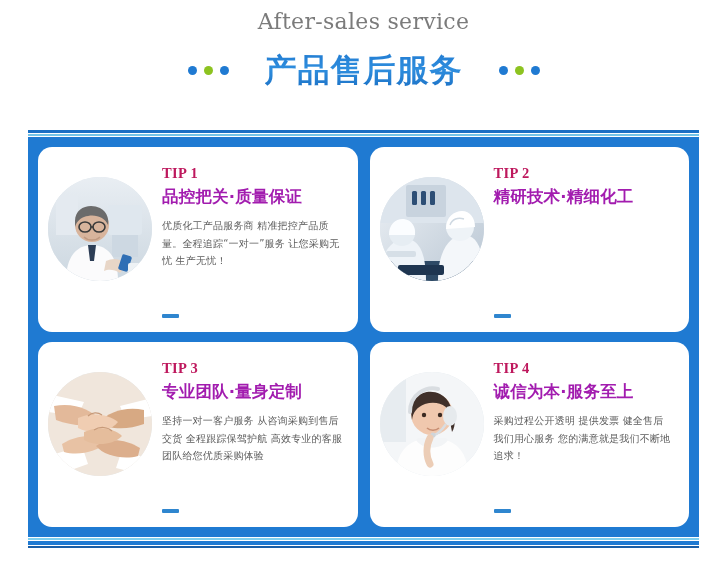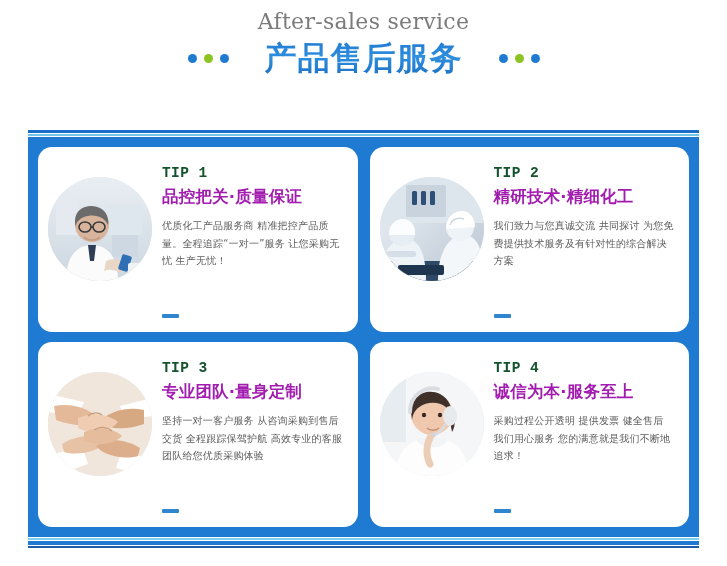--- a/index.html
+++ b/index.html
@@ -18,21 +18,21 @@
     position: absolute; left: 0; right: 0; top: 10px;
     display: flex; flex-direction: column; align-items: center;
   }
   .eng-title {
     font-size: 22px; color: #7b7b7b; font-weight: 400;
     letter-spacing: .3px; line-height: 1.1;
     font-family: "DejaVu Serif", "Liberation Serif", serif;
   }
   .cn-title-row {
     display: flex; align-items: center; justify-content: center;
-    gap: 36px; margin-top: 4px;
+    gap: 36px; margin-top: 16px;
   }
   .cn-title {
     font-size: 32px; font-weight: 700; line-height: 1.25;
     letter-spacing: 1px;
     background: linear-gradient(180deg,#1f79d0 0%, #2f8ede 48%, #1a6fc4 100%);
     -webkit-background-clip: text; background-clip: text;
     -webkit-text-fill-color: transparent; color:#1f79d0;
   }
   .dots { display: flex; gap: 7px; align-items: center; }
   .dot { width: 9px; height: 9px; border-radius: 50%; }
@@ -104,23 +104,23 @@
   }
   .photo svg { display:block; width:100%; height:100%; }
 
   .card-body {
     flex: 1 1 auto;
     padding-left: 10px;
     padding-top: 6px;
     min-width: 0;
   }
   .tip-label {
-    font-size: 14.5px; font-weight: 700; color: #14532d;
+    font-size: 14.5px; font-weight: 700; color: #be185d;
     letter-spacing: .4px; line-height: 1.2;
-    font-family: Liberation Mono, monospace;
+    font-family: Liberation Serif, serif;
   }
   .tip-title {
     font-size: 16.5px; font-weight: 700; color: #a21caf;
     margin-top: 5px; letter-spacing: .2px; line-height: 1.25;
     font-family: "DejaVu Sans", sans-serif;
   }
   .tip-desc {
     font-size: 10px; color: #5d5d5d; line-height: 1.75;
     margin-top: 9px; letter-spacing: .2px;
     font-family: "DejaVu Sans", sans-serif;
@@ -221,21 +221,20 @@
               <path d="M0 104 C0 74 12 62 26 62 C38 62 46 74 46 104 Z" fill="#eef3f8"></path>
               <circle cx="22" cy="56" r="13" fill="#e6edf3"></circle>
               <path d="M9 58 C9 46 17 41 24 42 C32 43 36 50 35 58 Z" fill="#fbfdff"></path>
               <rect x="6" y="74" width="30" height="6" rx="2" fill="#d6dfe7"></rect>
               <rect x="18" y="88" width="46" height="10" rx="2" fill="#1e3550"></rect>
             </svg>
           </div>
           <div class="card-body">
             <div class="tip-label">TIP 2</div>
             <div class="tip-title">精研技术·精细化工</div>
-            <div class="tip-desc">我们致力与您真诚交流 共同探讨 为您免费提供技术服务及有针对性的综合解决方案</div>
           </div>
           <div class="dash"></div>
         </div>
 
         <div class="card">
           <div class="photo">
             <svg viewBox="0 0 104 104" preserveAspectRatio="xMidYMid slice" aria-hidden="true">
               <rect width="104" height="104" fill="#f0e6dc"></rect>
               <path d="M0 22 L36 30 L30 44 L0 40 Z" fill="#ffffff"></path>
               <path d="M104 26 L72 34 L78 48 L104 44 Z" fill="#ffffff"></path>

